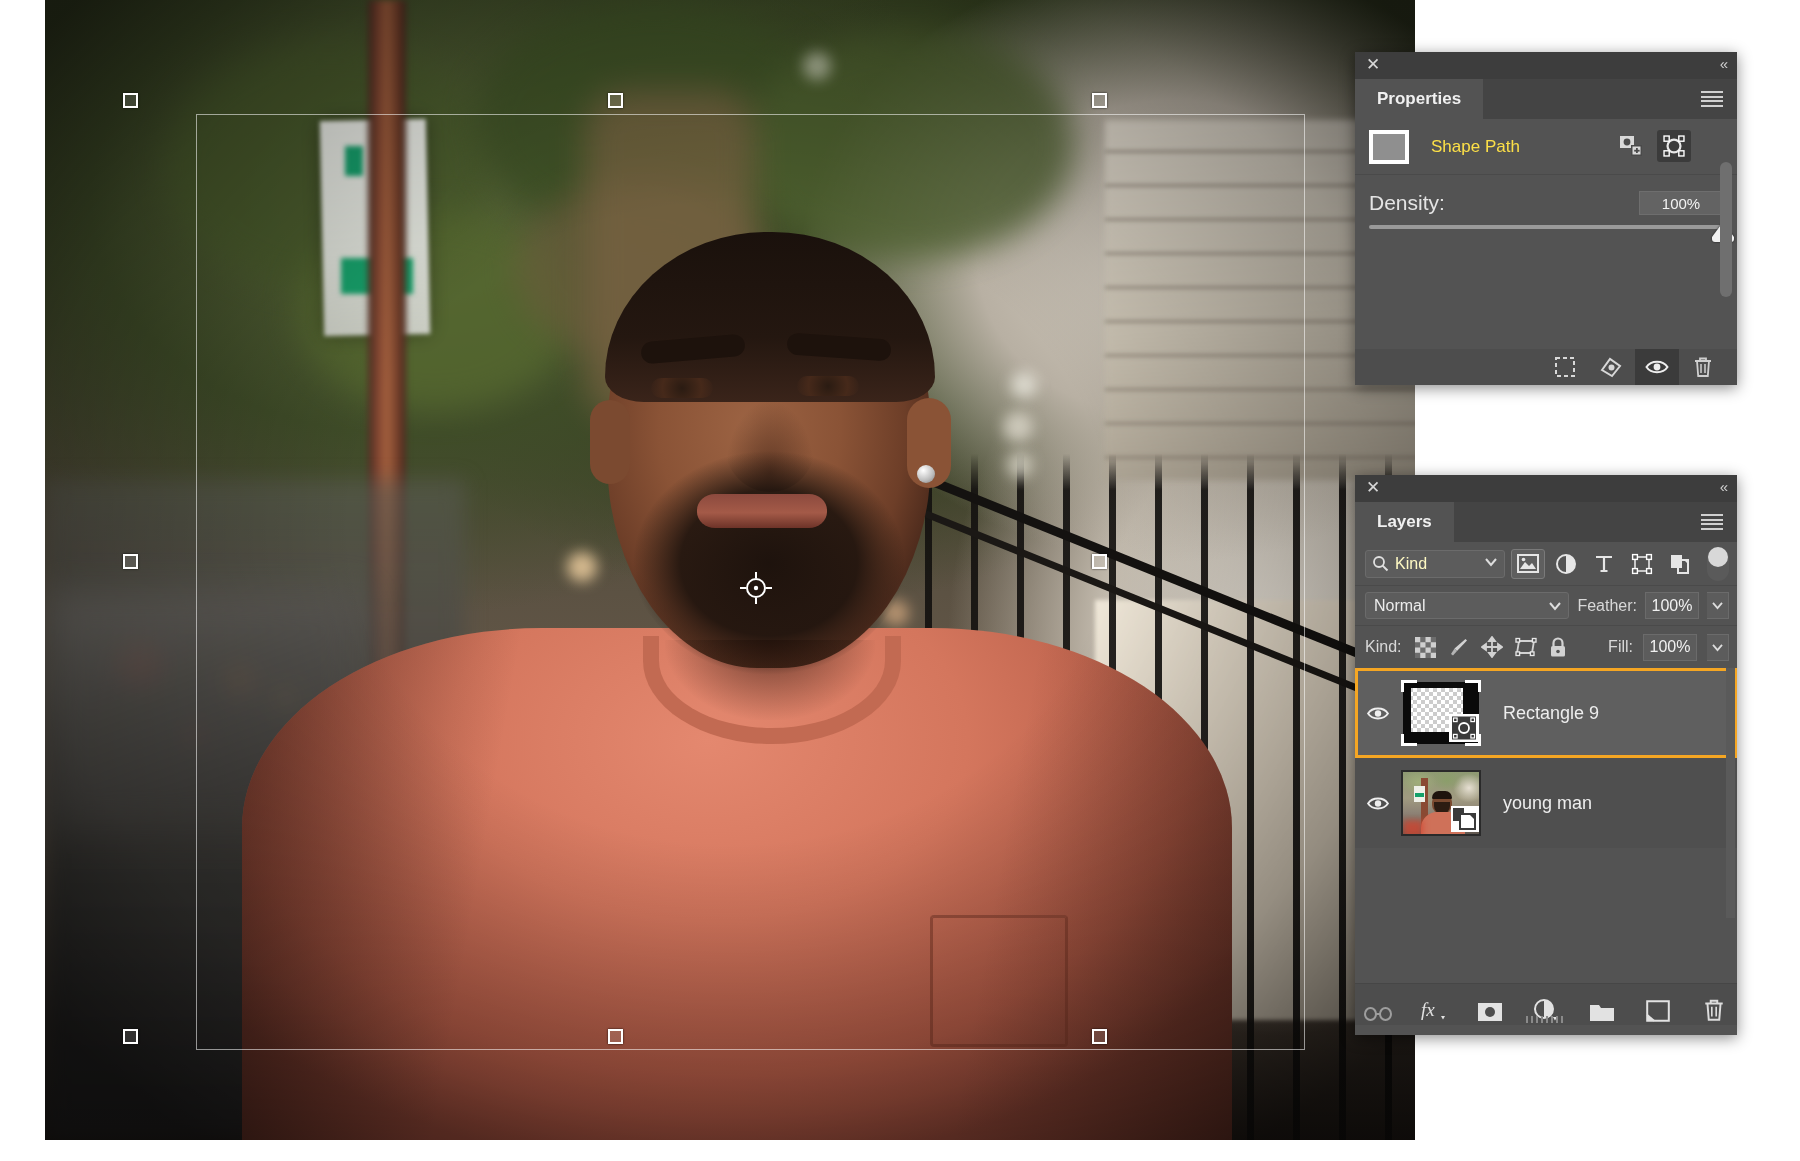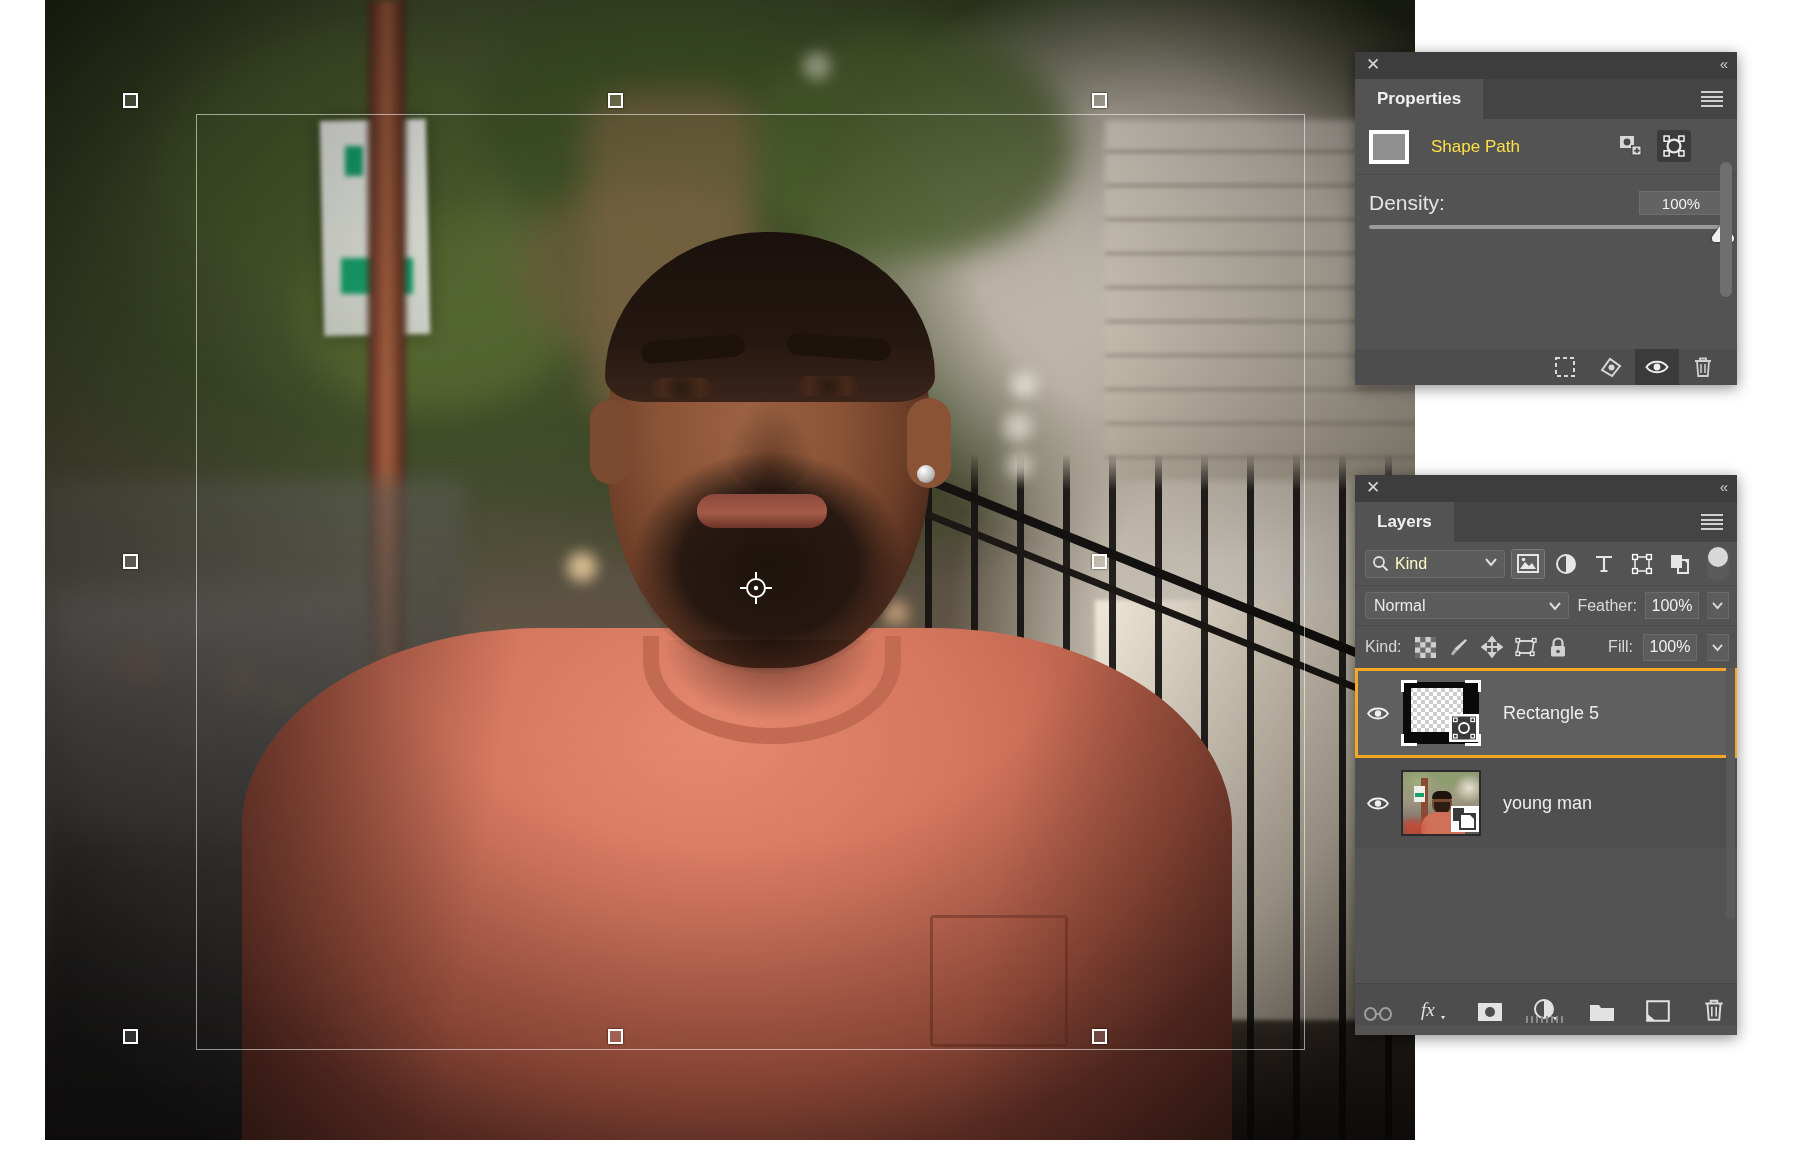--- a/index.html
+++ b/index.html
@@ -689,21 +689,21 @@
             <rect x="0" y="0" width="30" height="28" fill="#ffffff"></rect>
             <rect x="3" y="2.5" width="24" height="23" fill="#3a3a3a"></rect>
             <circle cx="15" cy="14" r="5" fill="none" stroke="#fff" stroke-width="1.8"></circle>
             <rect x="4.5" y="4" width="3.6" height="3.6" fill="#3a3a3a" stroke="#fff" stroke-width="1.2"></rect>
             <rect x="21.9" y="4" width="3.6" height="3.6" fill="#3a3a3a" stroke="#fff" stroke-width="1.2"></rect>
             <rect x="4.5" y="20.4" width="3.6" height="3.6" fill="#3a3a3a" stroke="#fff" stroke-width="1.2"></rect>
             <rect x="21.9" y="20.4" width="3.6" height="3.6" fill="#3a3a3a" stroke="#fff" stroke-width="1.2"></rect>
           </svg>
         </span>
       </div>
-      <span class="lname">Rectangle 5</span>
+      <span class="lname">Rectangle 9</span>
     </div>
 
     <div class="layer-row">
       <span class="eye-col">
         <svg width="24" height="17" viewBox="0 0 24 18">
           <path d="M1.5 9 C6 2, 18 2, 22.5 9 C18 16, 6 16, 1.5 9 Z" fill="none" stroke="#eee" stroke-width="2"></path>
           <circle cx="12" cy="9" r="3.4" fill="#eee"></circle>
         </svg>
       </span>
       <div class="lthumb-wrap">

